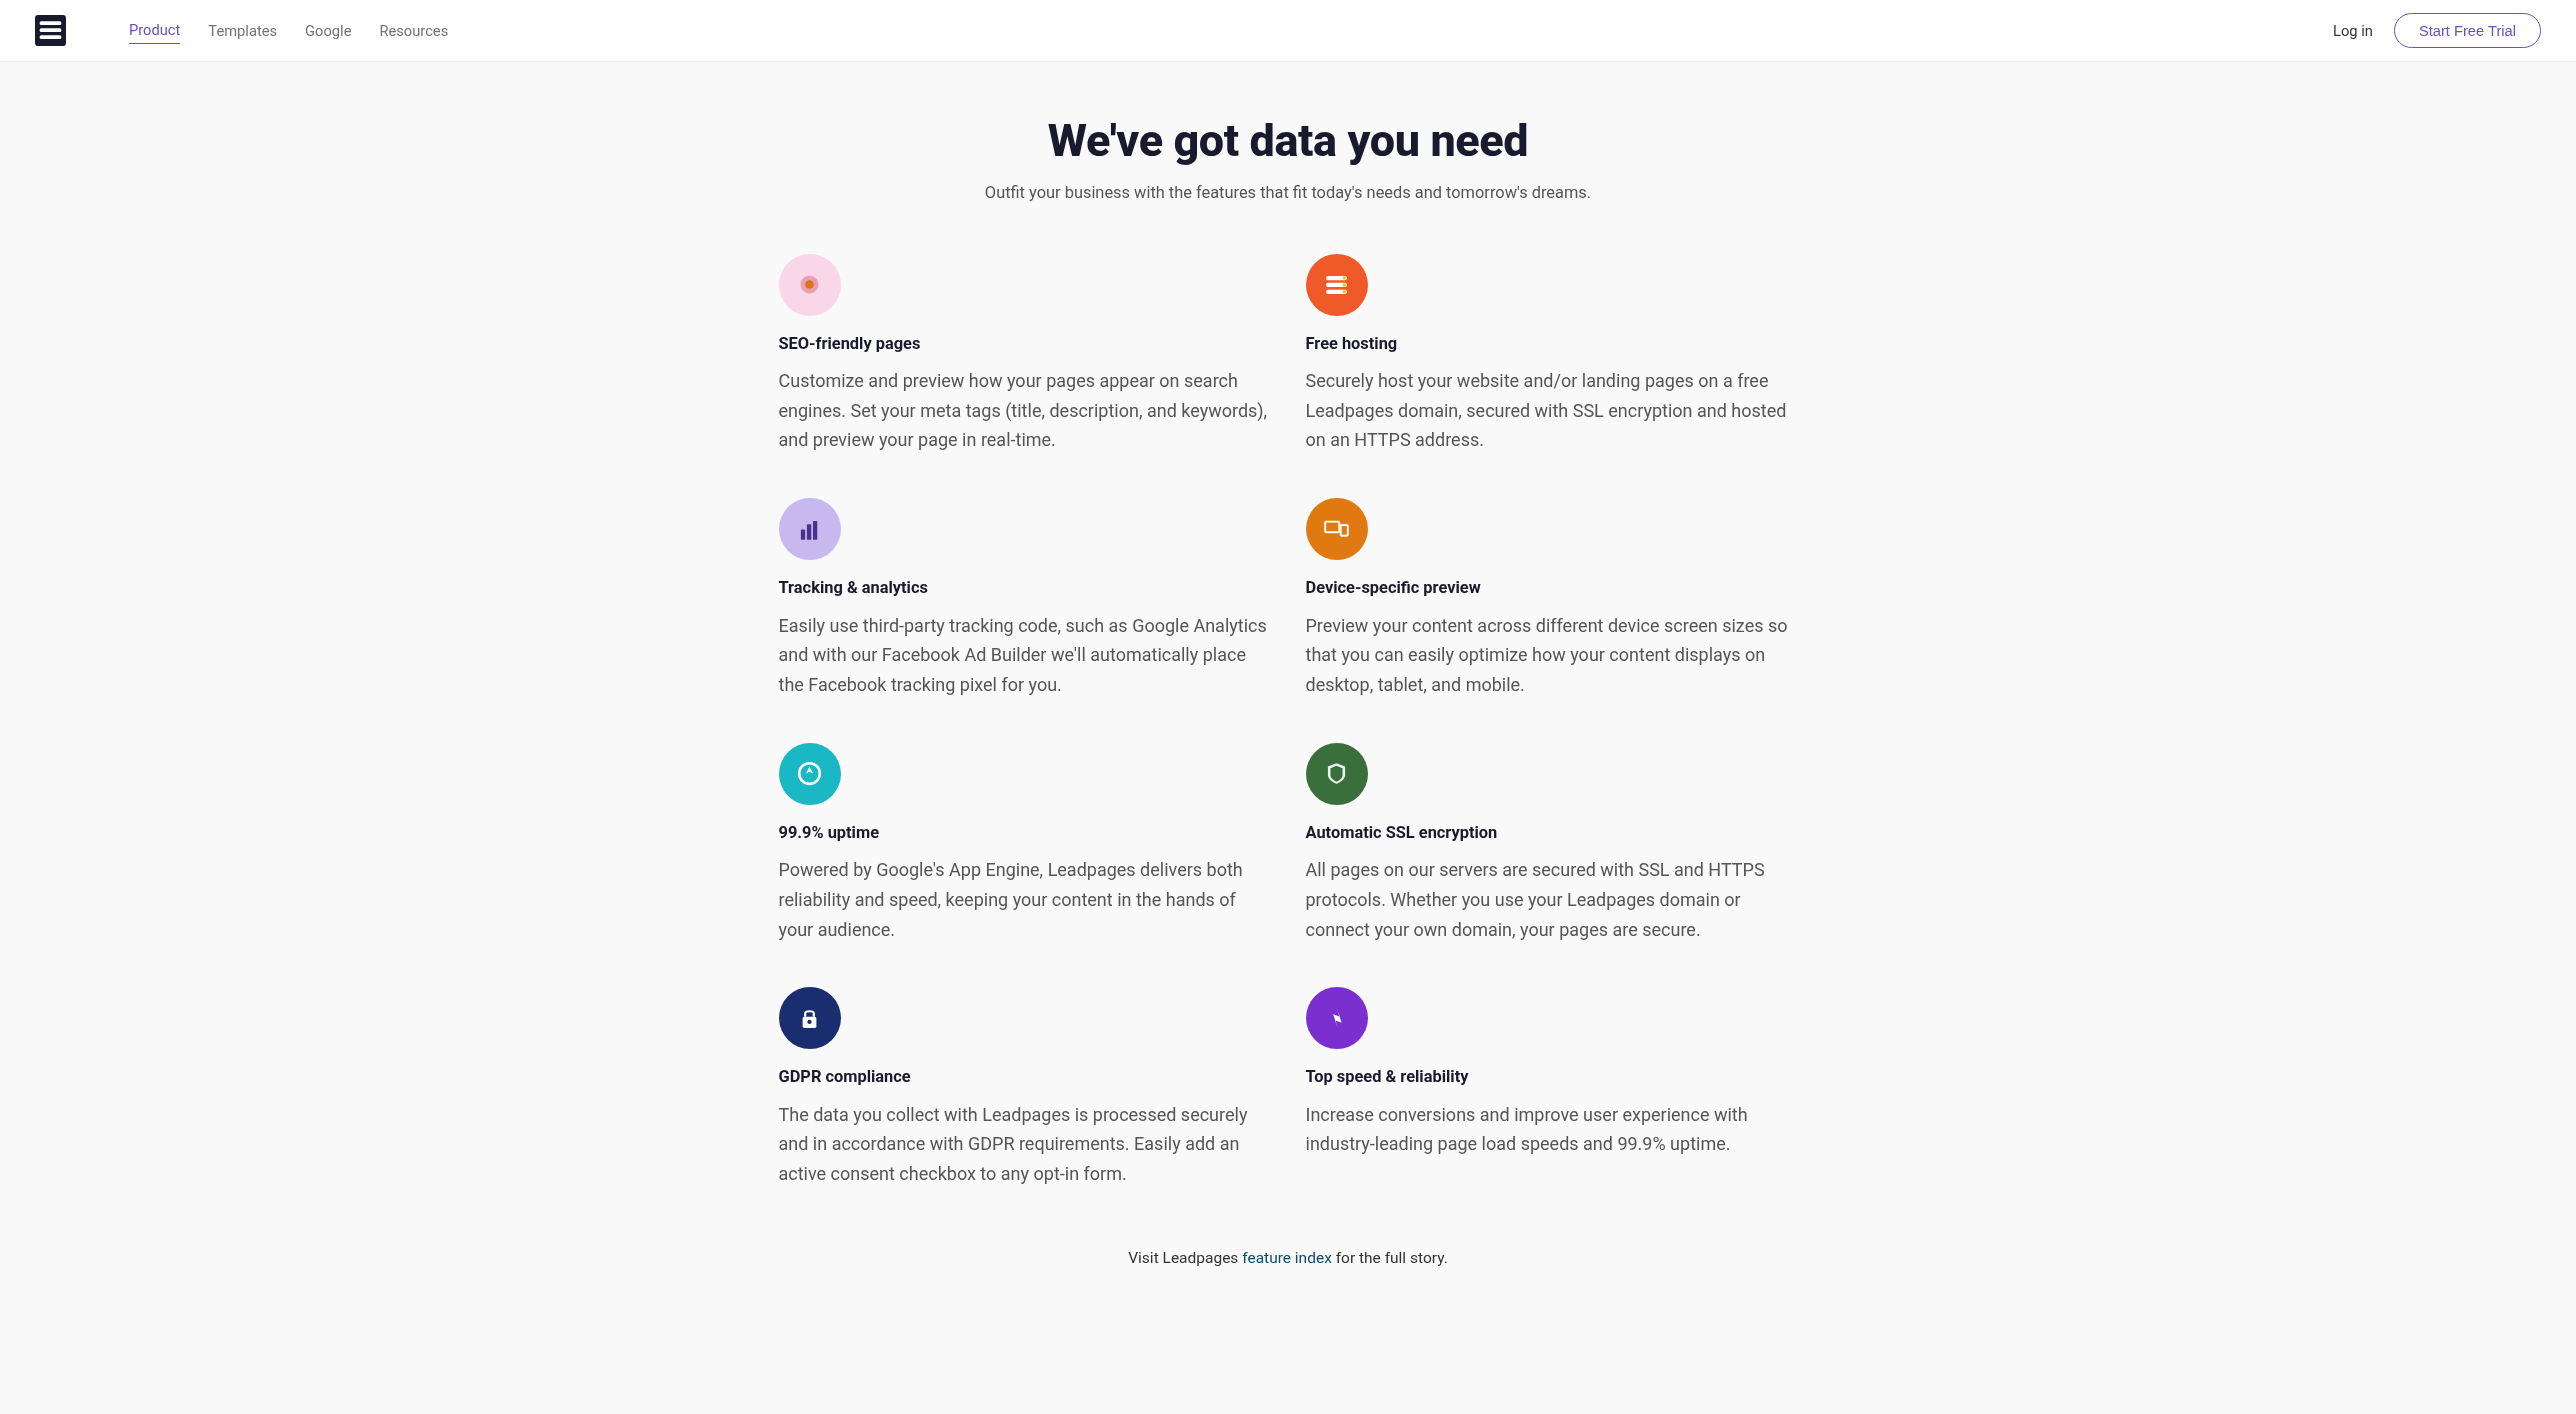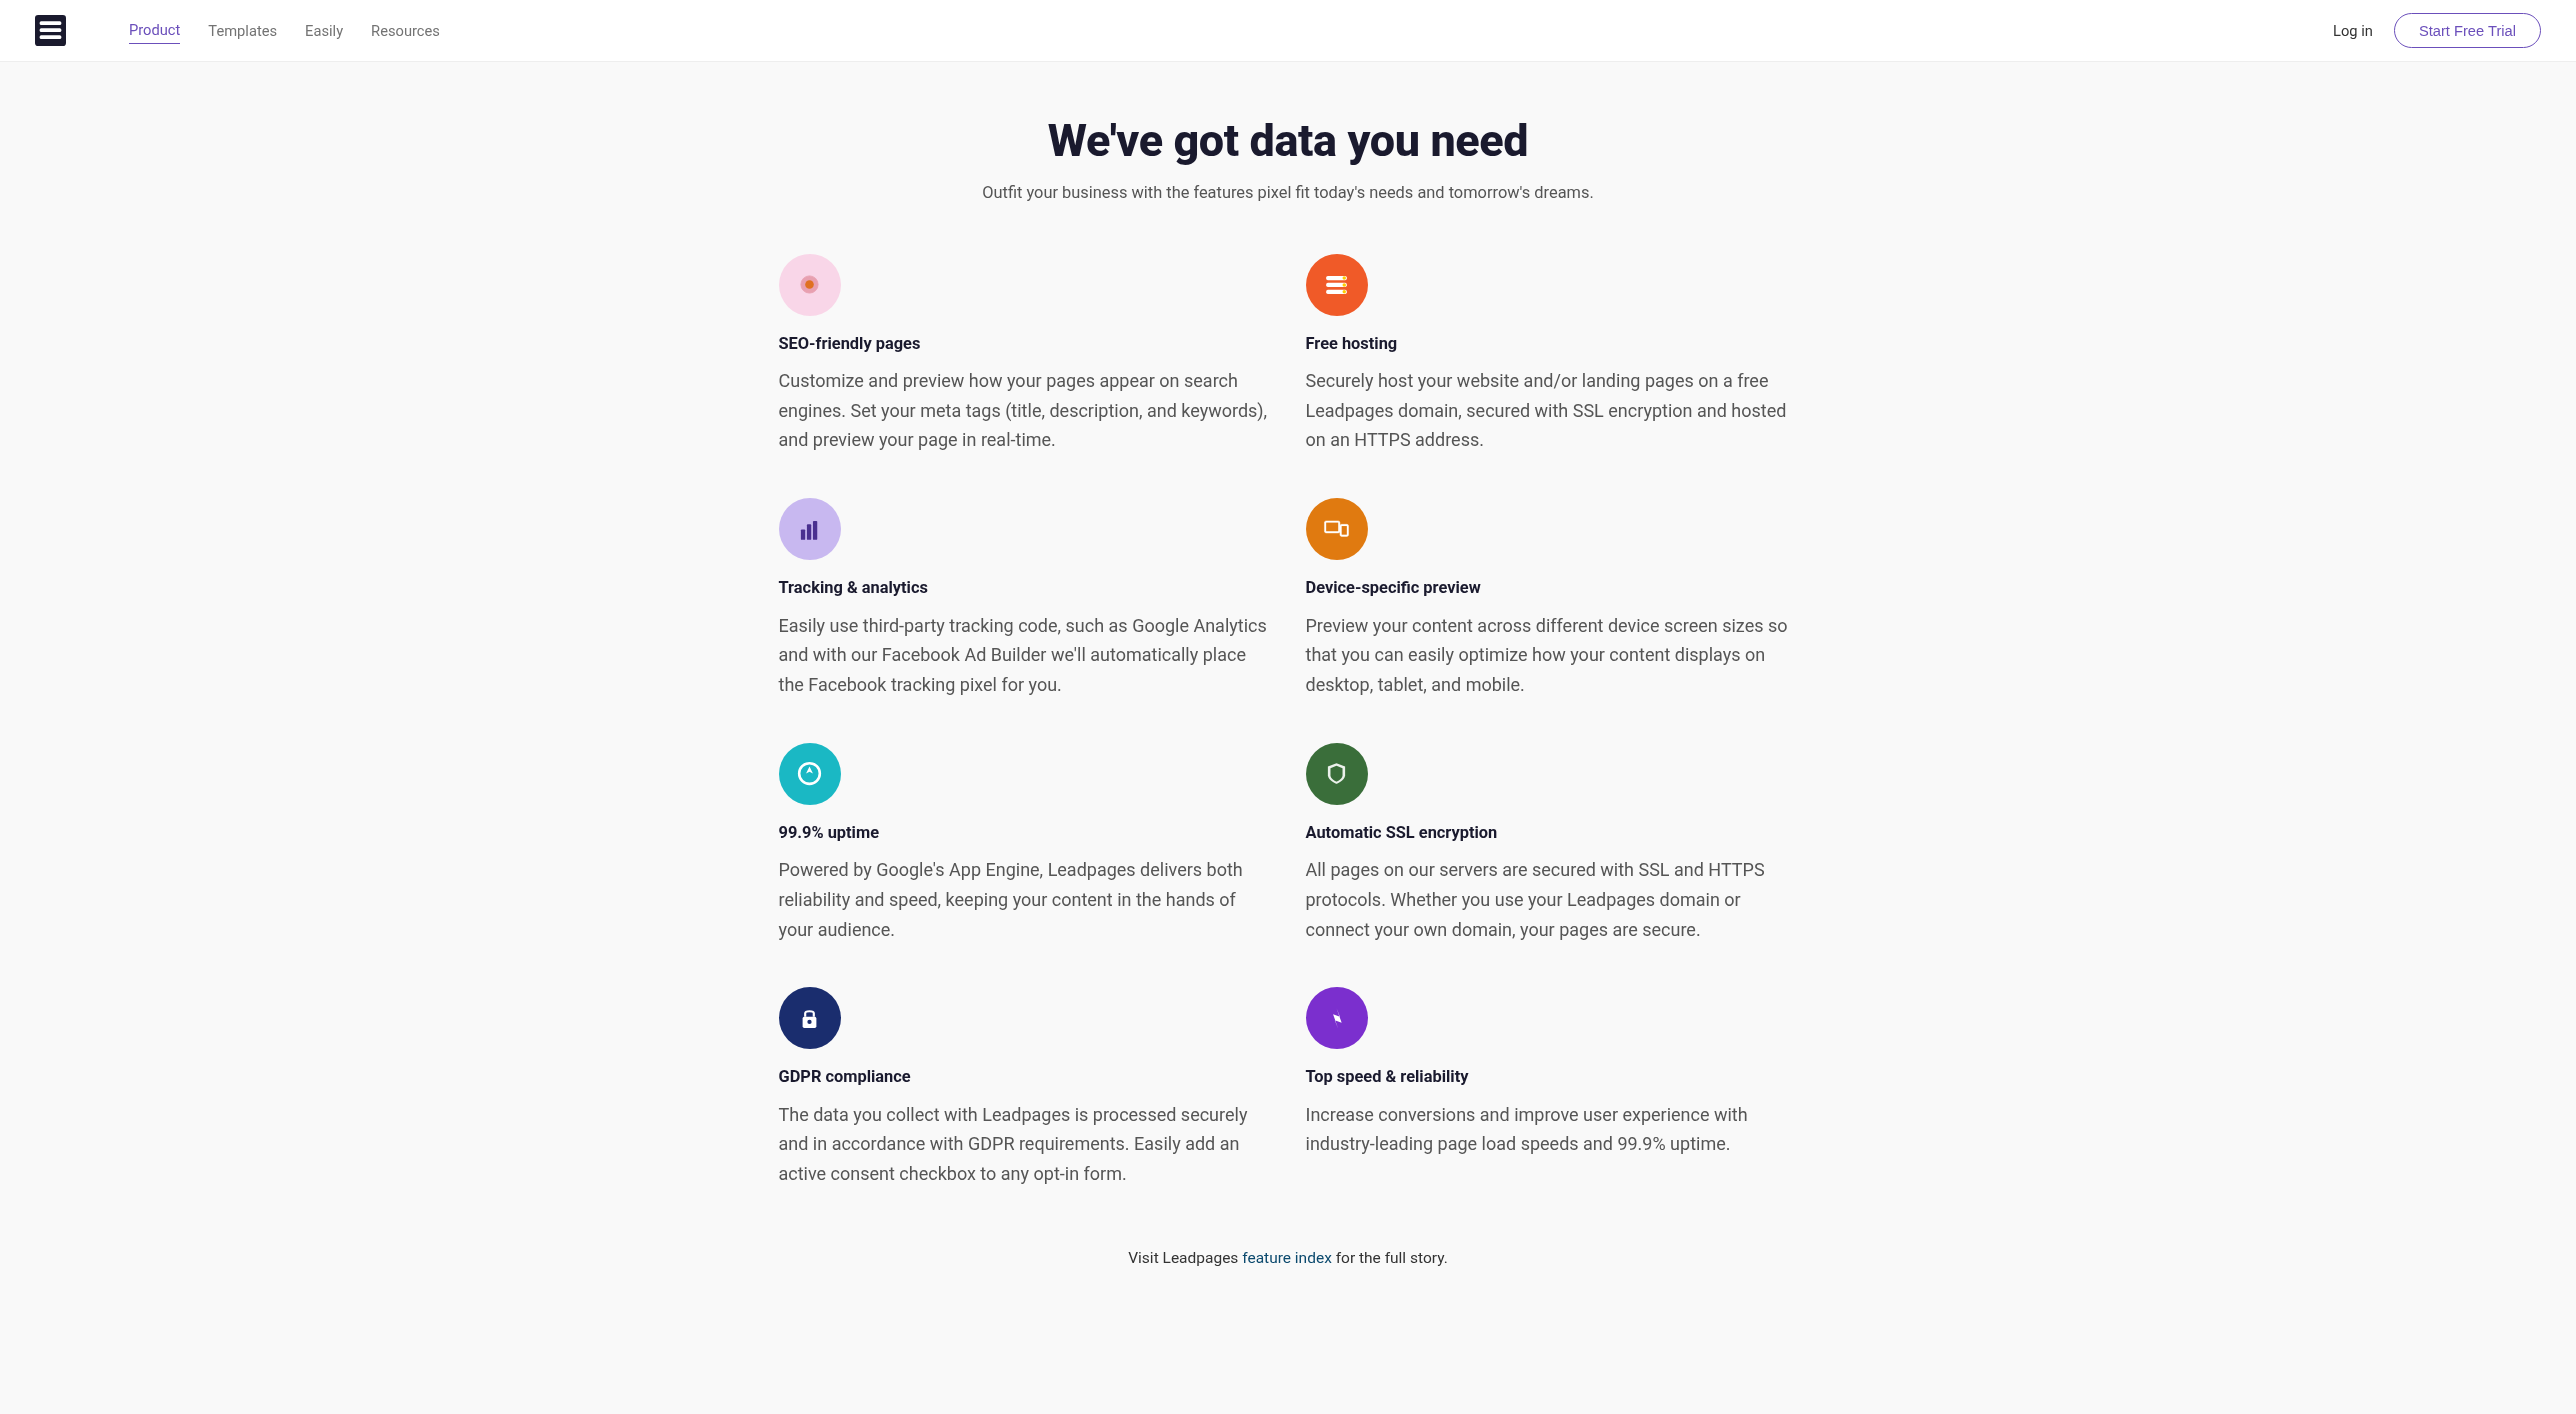--- a/index.html
+++ b/index.html
@@ -153,35 +153,35 @@
 
       <rect x="6" y="8" width="28" height="5" rx="2" fill="white"></rect>
       <rect x="6" y="17" width="28" height="5" rx="2" fill="white"></rect>
       <rect x="6" y="26" width="28" height="5" rx="2" fill="white"></rect>
     </svg>
   </div>
 
   <div class="navbar-nav">
     <a class="nav-link active">Product</a>
     <a class="nav-link">Templates</a>
-    <a class="nav-link">Easily</a>
+    <a class="nav-link">Google</a>
     <a class="nav-link">Resources</a>
   </div>
 
   <div class="navbar-actions">
     <a class="login-link">Log in</a>
     <button class="start-trial-btn">Start Free Trial</button>
   </div>
 </nav>
 
 <main class="main-content">
 
   <div class="section-header">
     <h1 class="section-title">We've got data you need</h1>
-    <p class="section-subtitle">Outfit your business with the features pixel fit today's needs and tomorrow's dreams.</p>
+    <p class="section-subtitle">Outfit your business with the features that fit today's needs and tomorrow's dreams.</p>
   </div>
 
   <div class="features-grid">
 
     <div class="feature-item">
       <div class="feature-icon-wrap" style="background:#f9d6e8;">
         <svg width="31" height="31" viewBox="0 0 36 36" fill="none">
           <circle cx="18" cy="18" r="10" fill="#e8a0b0" stroke="#e8a0b0"></circle>
           <circle cx="18" cy="18" r="5" fill="#e07020"></circle>
         </svg>

